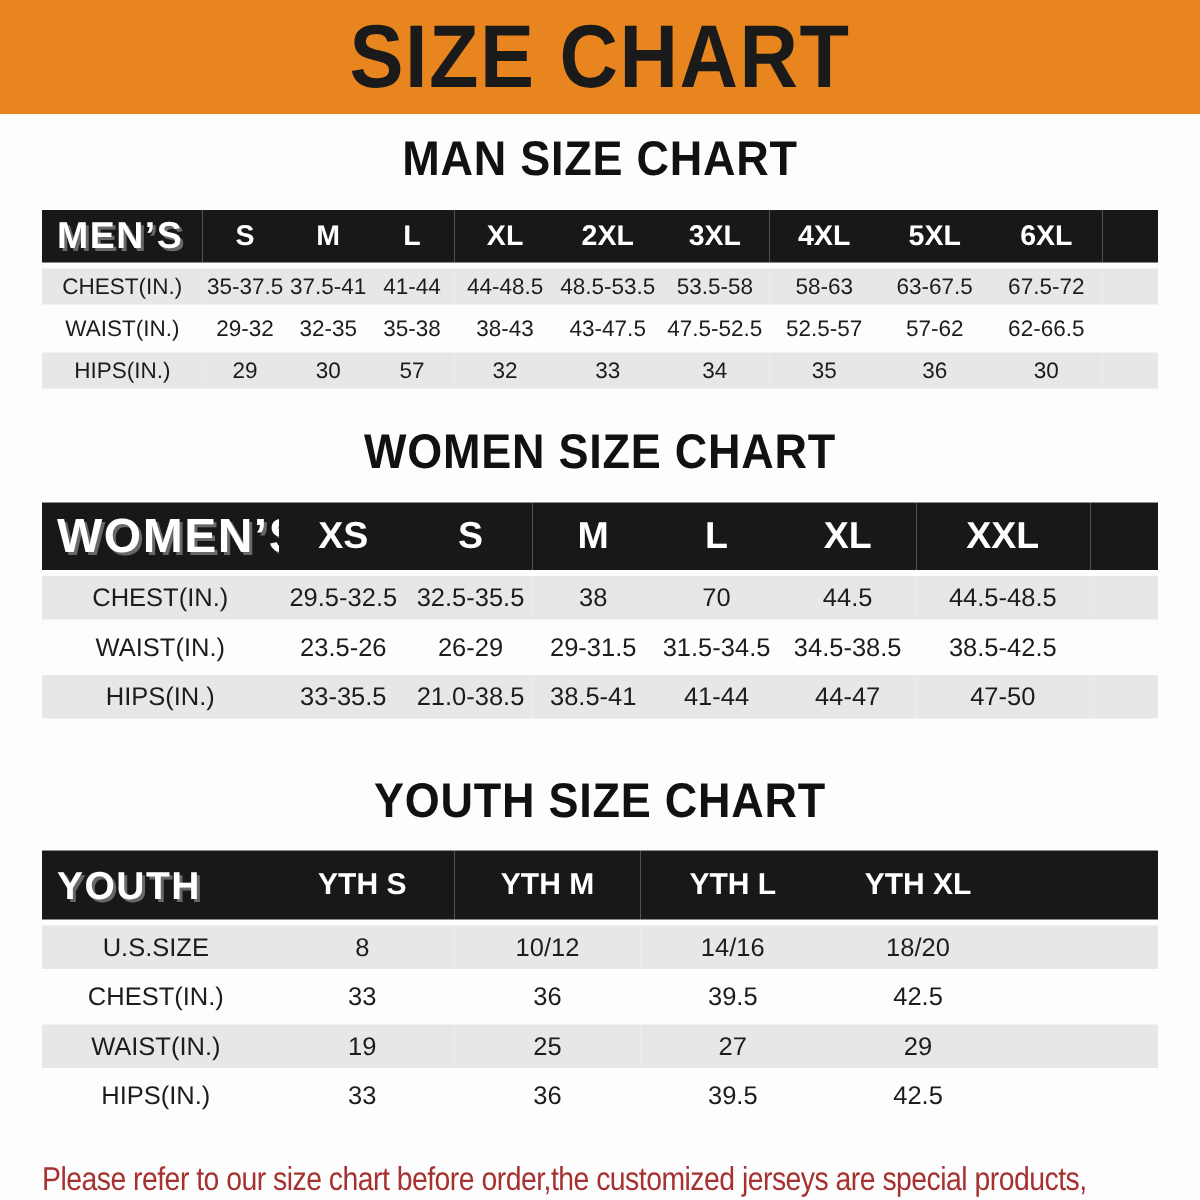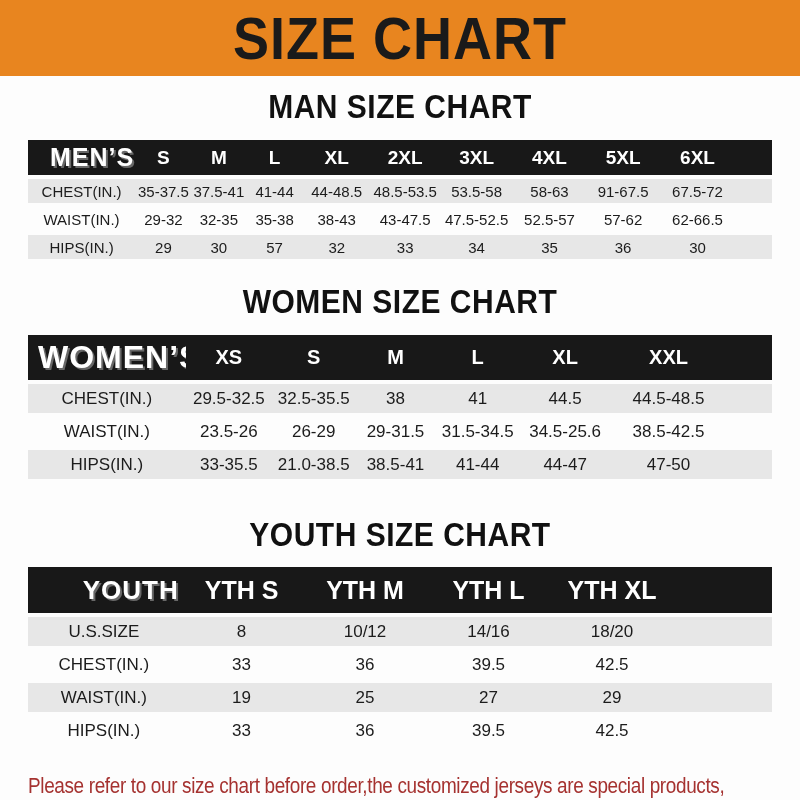--- a/index.html
+++ b/index.html
@@ -50,44 +50,44 @@
   }
   table.size-table thead th {
     background: #181818;
     color: #FFFFFF;
     font-weight: bold;
     text-align: center;
     overflow: hidden;
     white-space: nowrap;
   }
   table.size-table thead th.corner {
-    text-align: right;
+    text-align: left;
     padding-left: 10px;
     text-shadow: 2px 2px 0 rgba(255,255,255,0.35);
     letter-spacing: 1px;
   }
   table.size-table tbody td {
     text-align: center;
     color: #1C1C1C;
     background: #FDFDFD;
     overflow: hidden;
     white-space: nowrap;
   }
   table.size-table tbody tr:nth-child(odd) td { background: #E7E7E7; }
 
   
   .t0 thead th { height: 33px; font-size: 19px; }
   .t0 thead th.corner { font-size: 25px; }
   .t0 tbody td { height: 22px; font-size: 15px; }
 
-  .t1 thead th { height: 43px; font-size: 20px; }
+  .t1 thead th { height: 43px; font-size: 25px; }
   .t1 thead th.corner { font-size: 32px; }
   .t1 tbody td { height: 27px; font-size: 17px; }
 
-  .t2 thead th { height: 44px; font-size: 25px; }
+  .t2 thead th { height: 44px; font-size: 20px; }
   .t2 thead th.corner { font-size: 26px; letter-spacing: 2px; margin-left: 13px; }
   .t2 tbody td { height: 27px; font-size: 17px; }
 
   
   .footer-note {
     margin-top: 20px;
     padding-left: 28px;
   }
   .footer-note p {
     margin: 0;
@@ -144,21 +144,21 @@
         <tbody>
           <tr>
             <td class="rowlabel">CHEST(IN.)</td>
             <td class="val">35-37.5</td>
             <td class="val">37.5-41</td>
             <td class="val">41-44</td>
             <td class="val">44-48.5</td>
             <td class="val">48.5-53.5</td>
             <td class="val">53.5-58</td>
             <td class="val">58-63</td>
-            <td class="val">91-67.5</td>
+            <td class="val">63-67.5</td>
             <td class="val">67.5-72</td>
             <td class="spacer"></td>
           </tr>
           <tr>
             <td class="rowlabel">WAIST(IN.)</td>
             <td class="val">29-32</td>
             <td class="val">32-35</td>
             <td class="val">35-38</td>
             <td class="val">38-43</td>
             <td class="val">43-47.5</td>
@@ -209,32 +209,32 @@
             <th class="colhead">XXL</th>
             <th class="spacer"></th>
           </tr>
         </thead>
         <tbody>
           <tr>
             <td class="rowlabel">CHEST(IN.)</td>
             <td class="val">29.5-32.5</td>
             <td class="val">32.5-35.5</td>
             <td class="val">38</td>
-            <td class="val">41</td>
+            <td class="val">70</td>
             <td class="val">44.5</td>
             <td class="val">44.5-48.5</td>
             <td class="spacer"></td>
           </tr>
           <tr>
             <td class="rowlabel">WAIST(IN.)</td>
             <td class="val">23.5-26</td>
             <td class="val">26-29</td>
             <td class="val">29-31.5</td>
             <td class="val">31.5-34.5</td>
-            <td class="val">34.5-25.6</td>
+            <td class="val">34.5-38.5</td>
             <td class="val">38.5-42.5</td>
             <td class="spacer"></td>
           </tr>
           <tr>
             <td class="rowlabel">HIPS(IN.)</td>
             <td class="val">33-35.5</td>
             <td class="val">21.0-38.5</td>
             <td class="val">38.5-41</td>
             <td class="val">41-44</td>
             <td class="val">44-47</td>

